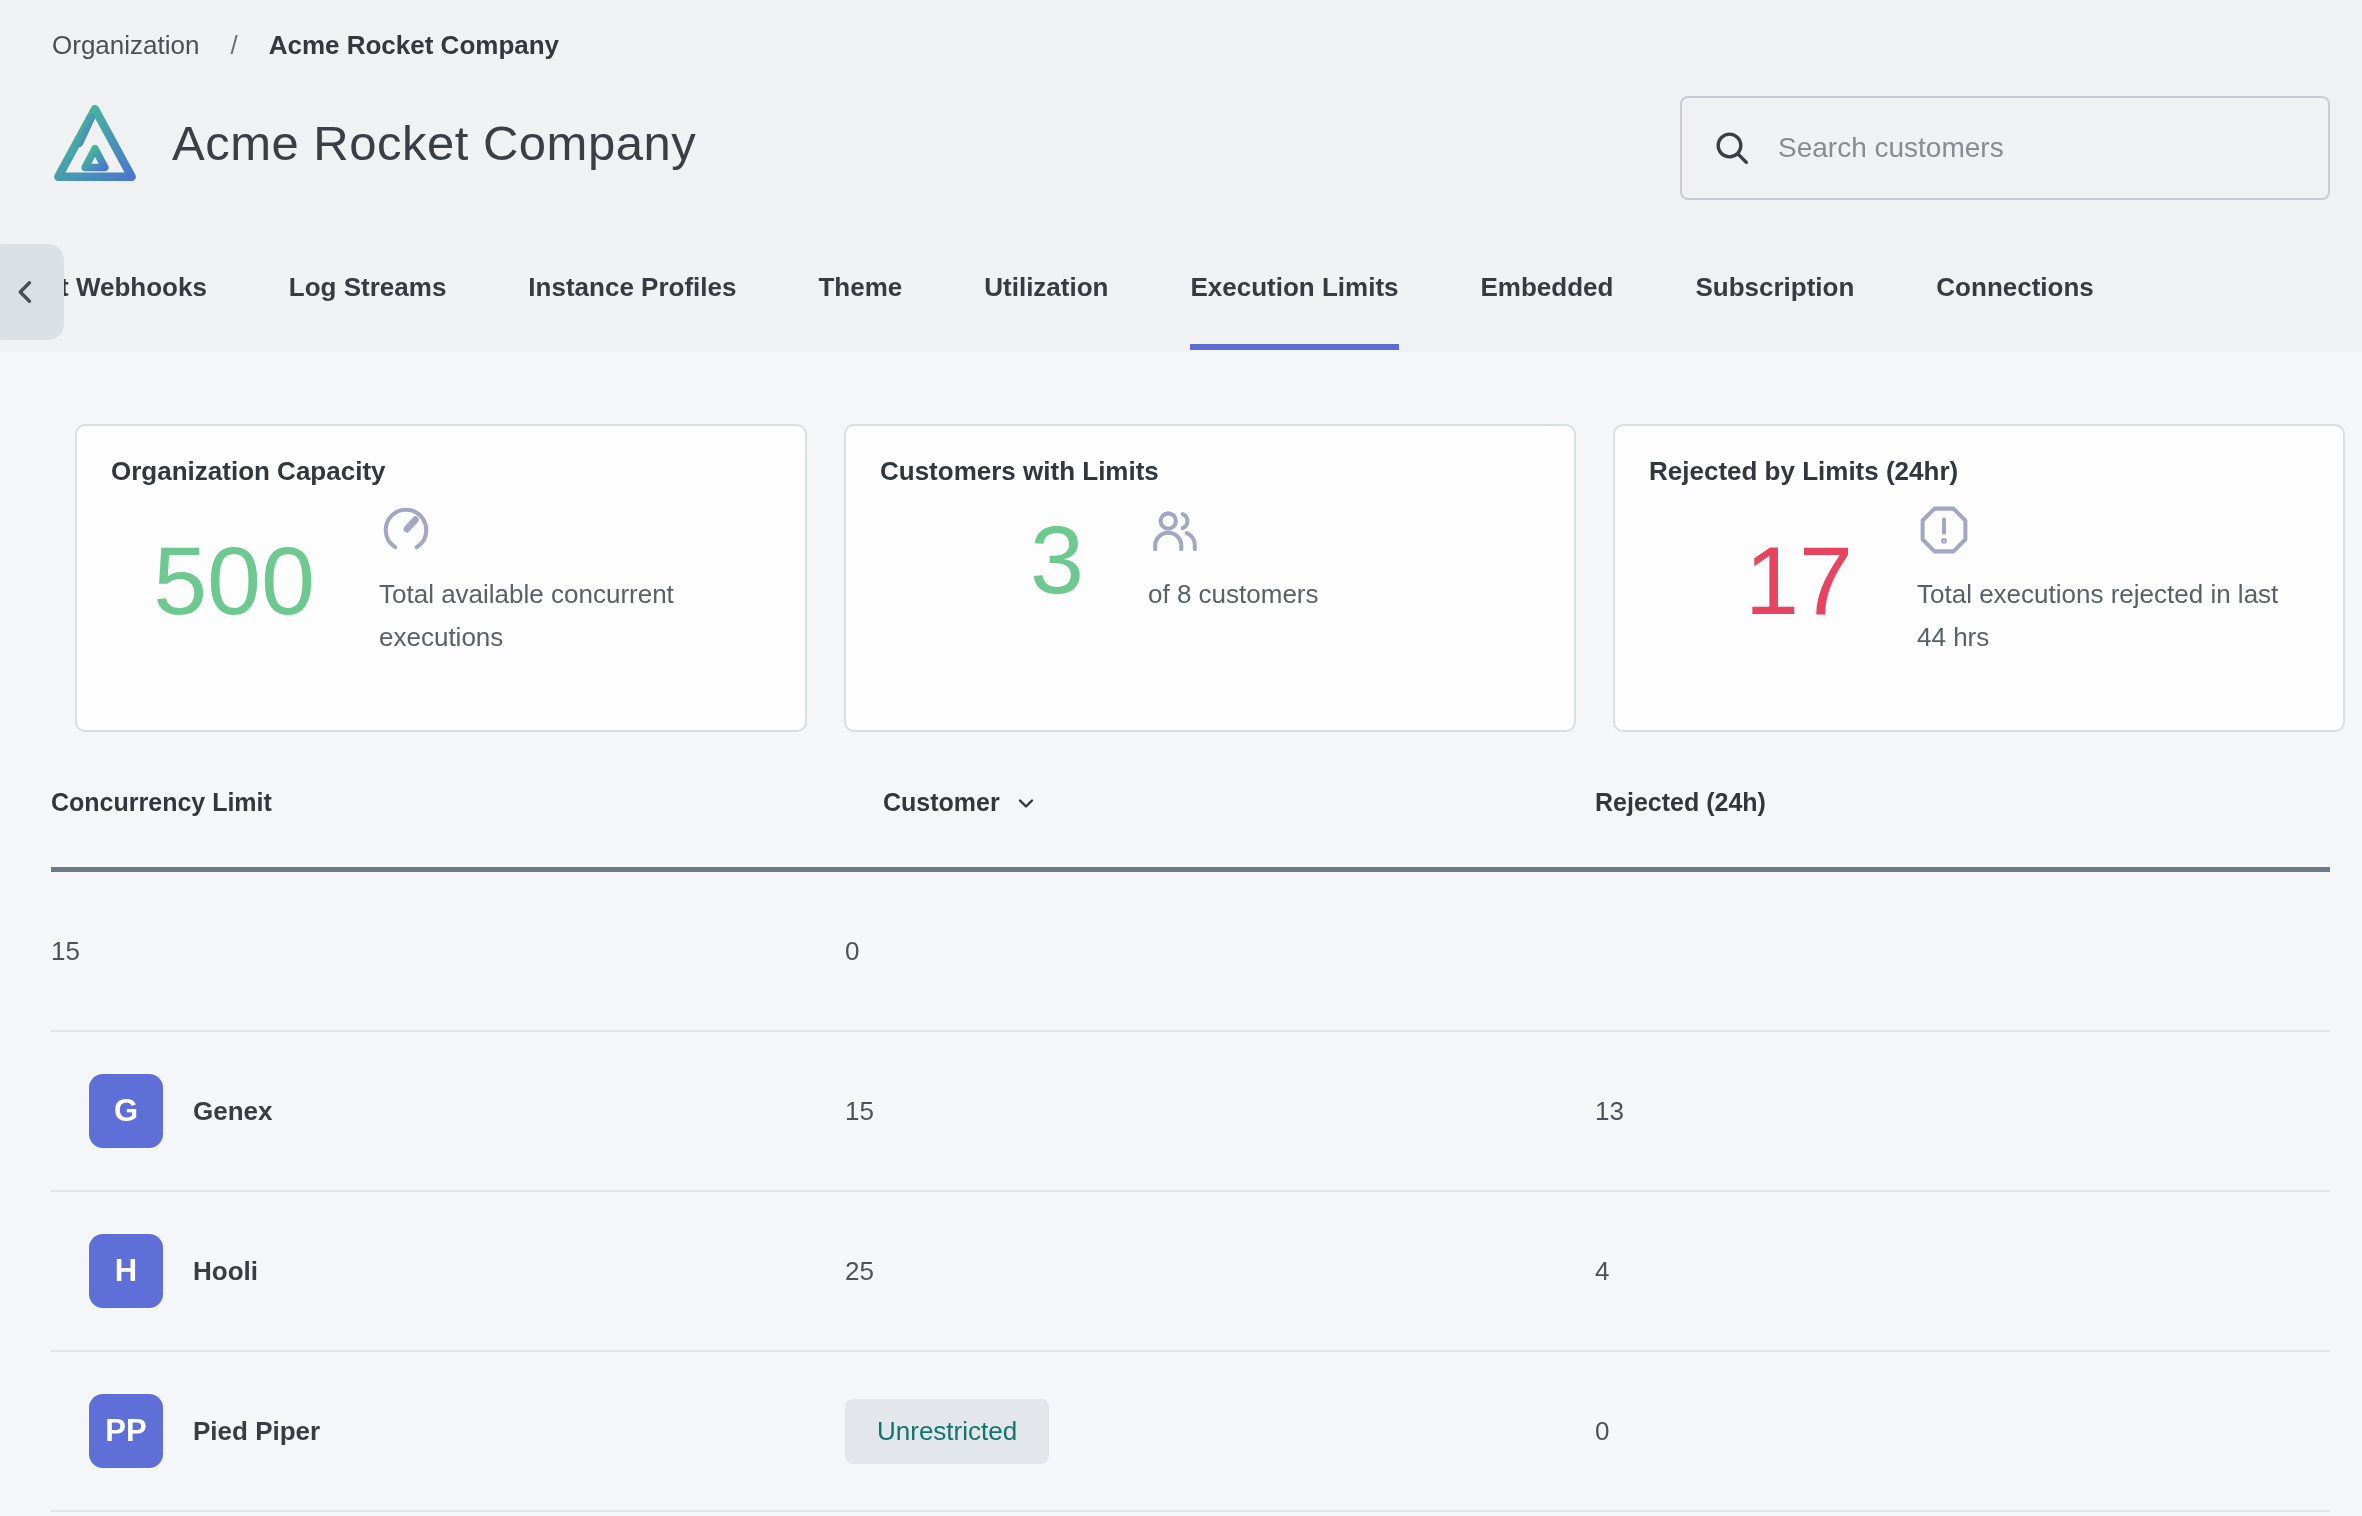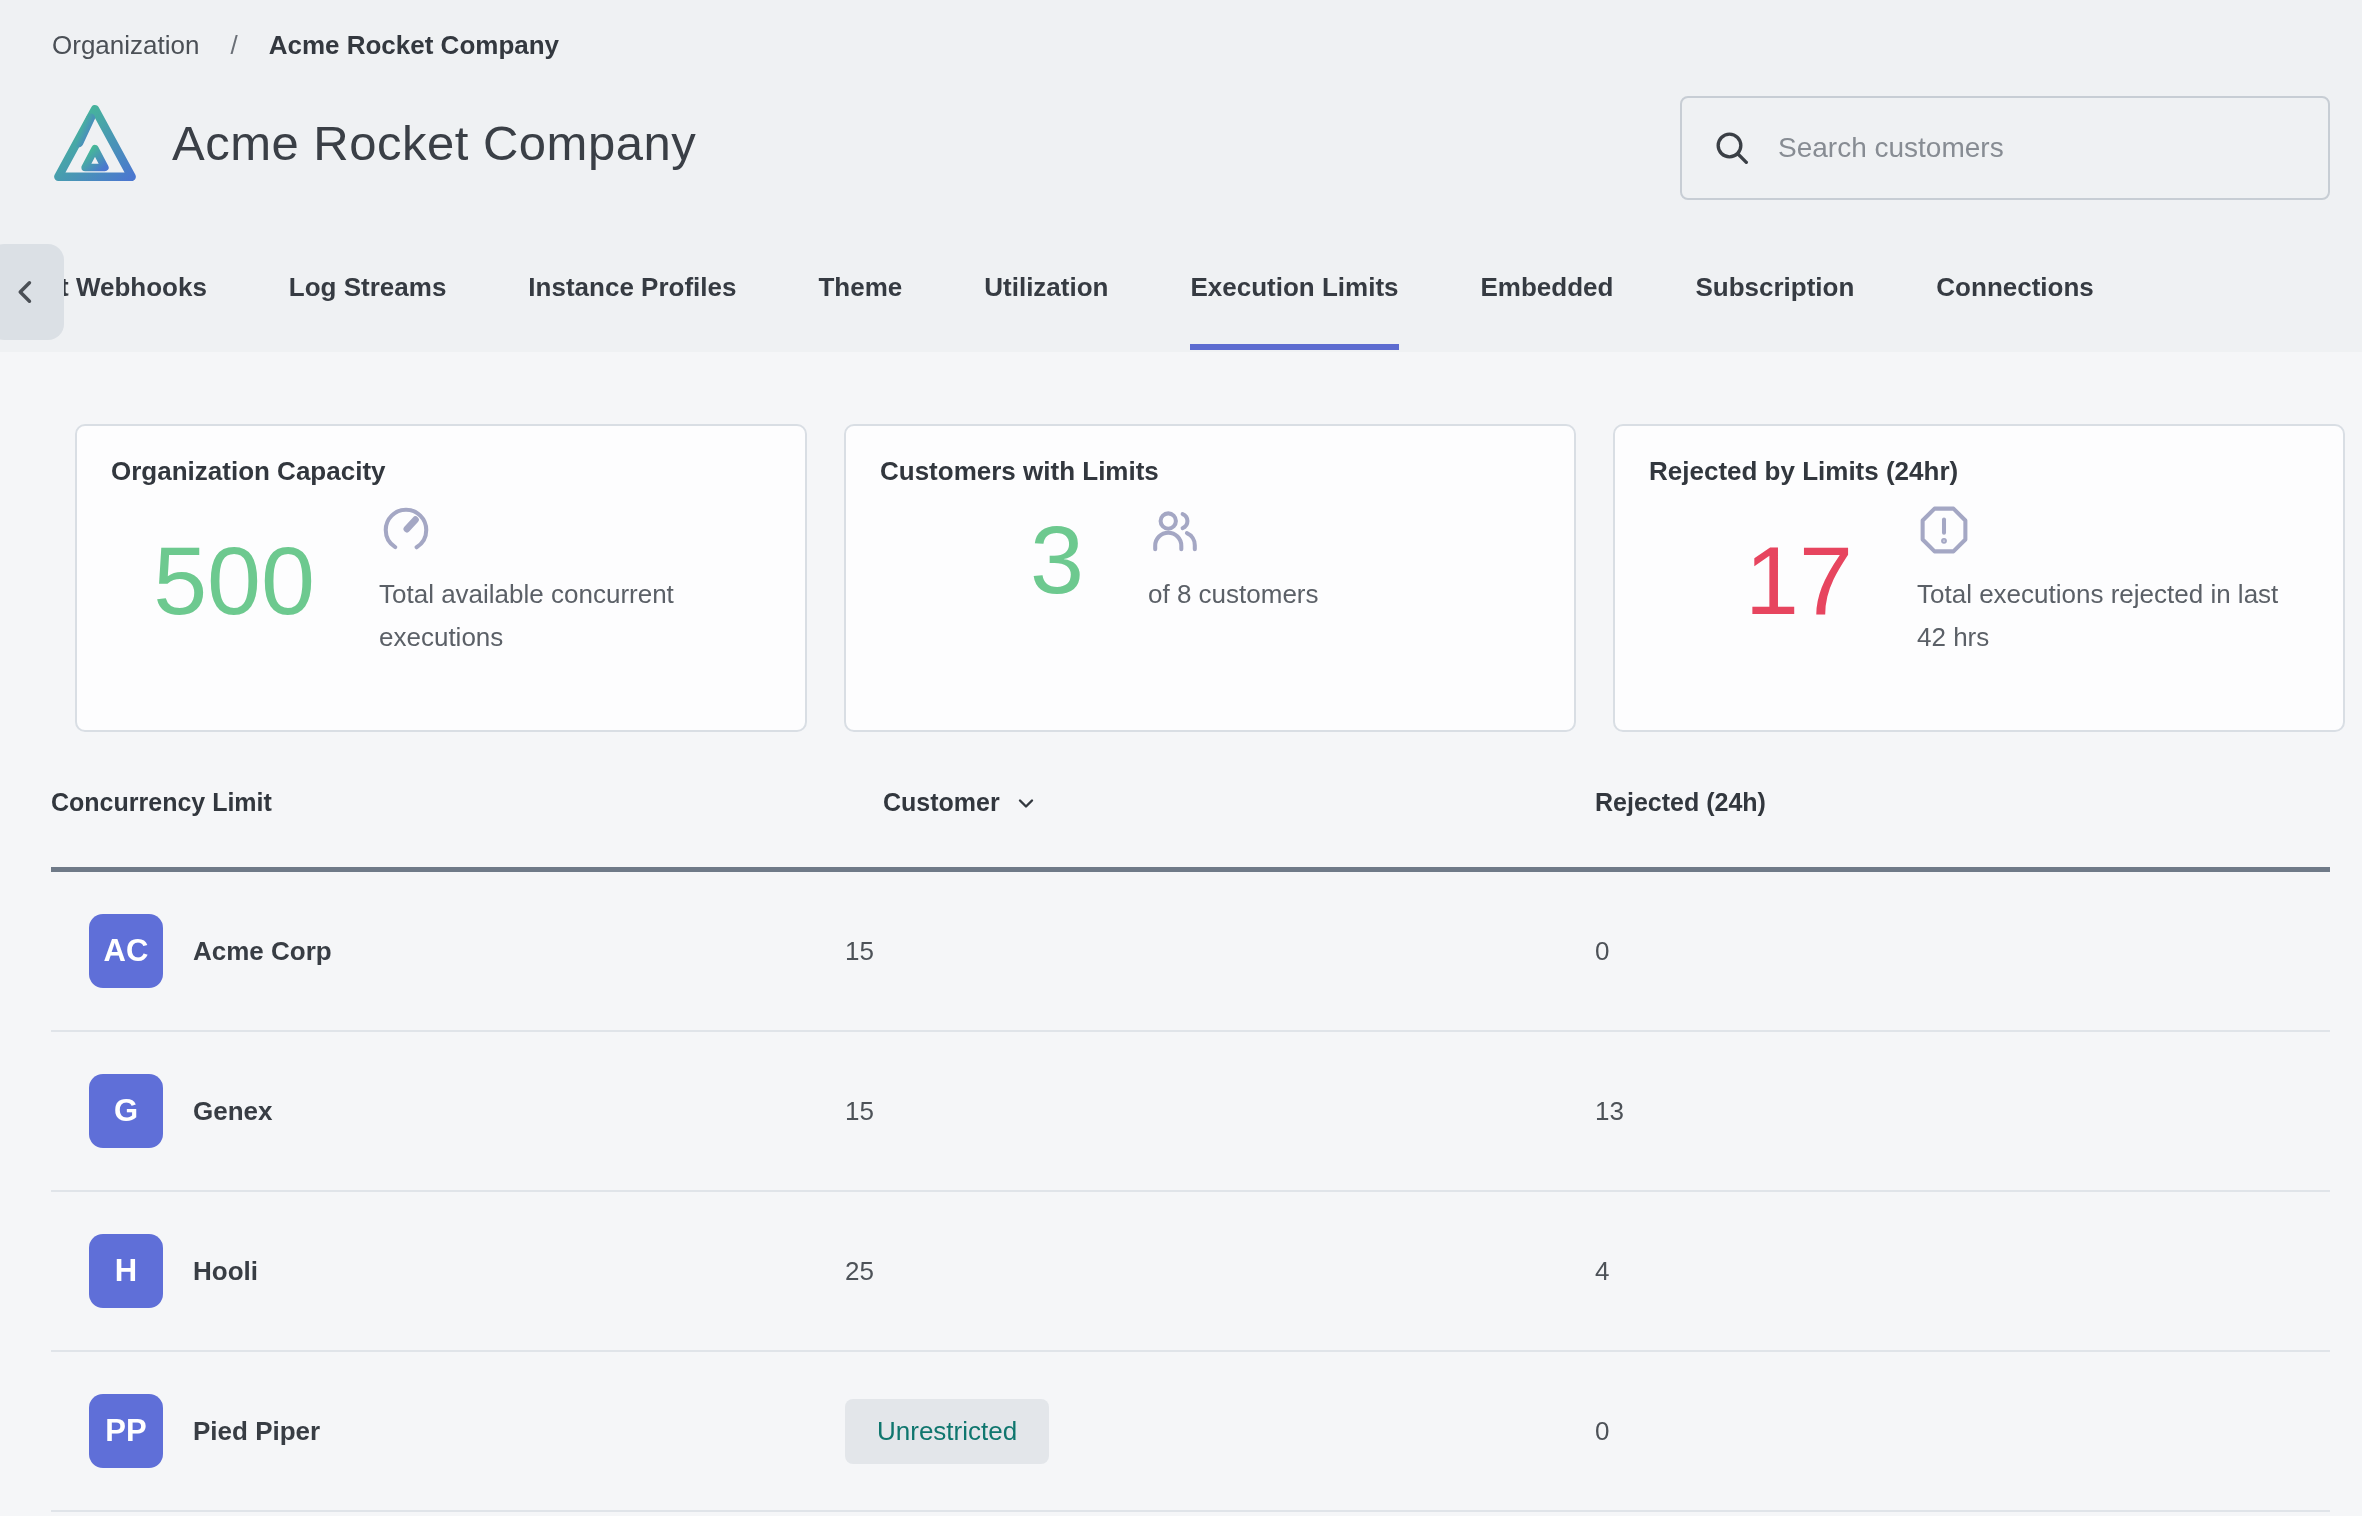--- a/index.html
+++ b/index.html
@@ -221,21 +221,21 @@
       <div class="card-body">
         <div class="stat-value" style="color: rgb(231, 69, 95);">17</div>
         <div class="stat-side">
           <span>
             <svg width="54" height="54" viewBox="0 0 24 24" fill="none" stroke="#a4a7c4" stroke-width="1.8" stroke-linecap="round" stroke-linejoin="round">
               <polygon points="7.8 2.5 16.2 2.5 21.5 7.8 21.5 16.2 16.2 21.5 7.8 21.5 2.5 16.2 2.5 7.8"></polygon>
               <line x1="12" y1="7.3" x2="12" y2="13.2"></line>
               <circle cx="12" cy="16.8" r="0.4" fill="#a4a7c4"></circle>
             </svg>
           </span>
-          <div class="stat-desc">Total executions rejected in last 42 hrs</div>
+          <div class="stat-desc">Total executions rejected in last 44 hrs</div>
         </div>
       </div>
     </div>
   </div>
 
   <div class="table">
 
     <div class="thead">
       <div class="th">Concurrency Limit</div>
       <div class="th th-customer">
@@ -243,24 +243,20 @@
         <span>
           <svg width="24" height="24" viewBox="0 0 24 24" fill="none" stroke="#33383f" stroke-width="2.4" stroke-linecap="round" stroke-linejoin="round">
             <polyline points="6 9.5 12 15.5 18 9.5"></polyline>
           </svg>
         </span>
       </div>
       <div class="th">Rejected (24h)</div>
     </div>
 
     <div class="row">
-      <div class="cell-customer">
-        <div class="avatar" style="background-color: rgb(95, 111, 216);">AC</div>
-        <span class="cust-name">Acme Corp</span>
-      </div>
       <div class="cell-value">15</div>
       <div class="cell-value">0</div>
     </div>
 
     <div class="row">
       <div class="cell-customer">
         <div class="avatar" style="background-color: rgb(95, 111, 216);">G</div>
         <span class="cust-name">Genex</span>
       </div>
       <div class="cell-value">15</div>

